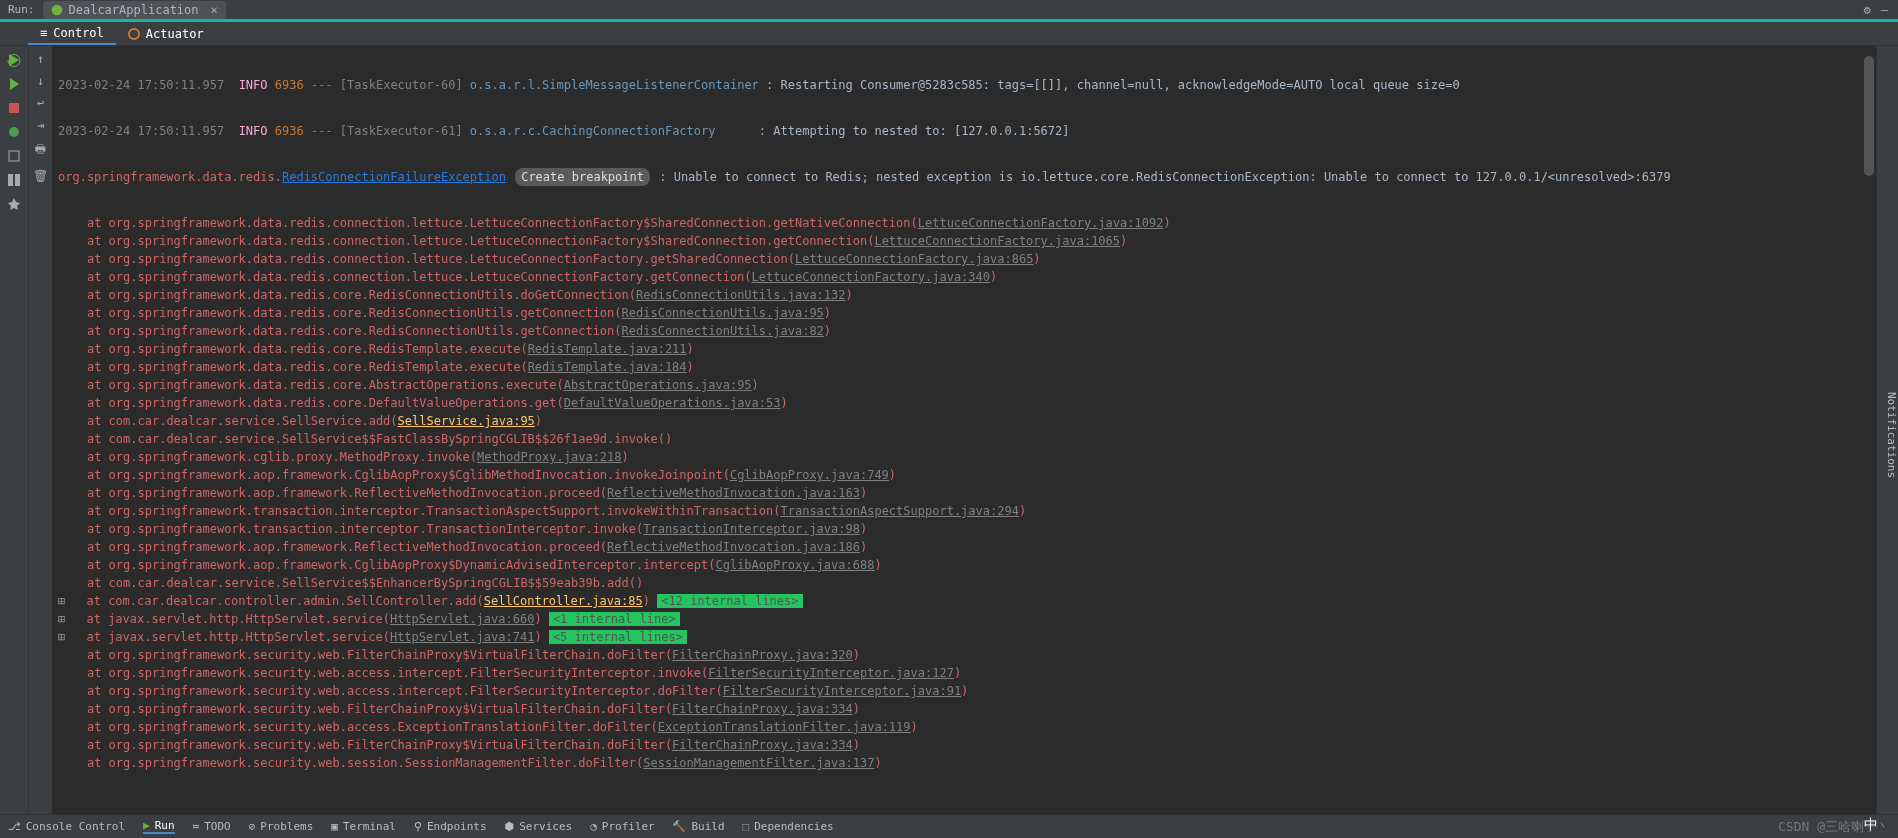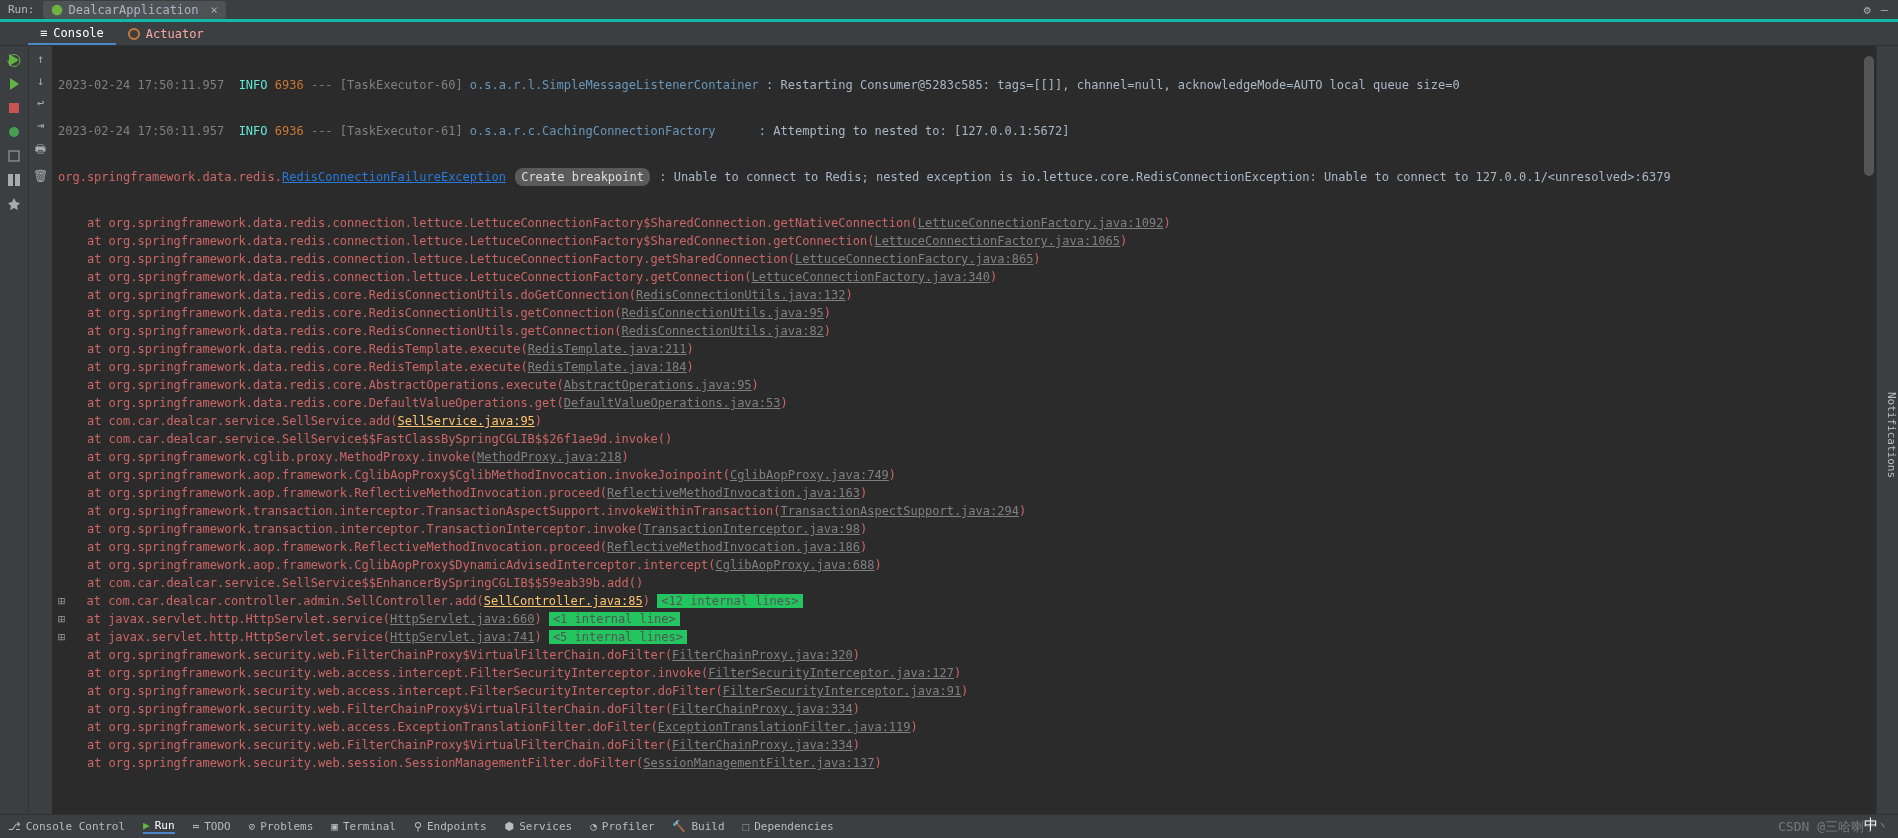--- a/index.html
+++ b/index.html
@@ -39,21 +39,21 @@
   background: #3c3f41;
   height: 24px;
   padding-left: 28px;
   border-bottom: 1px solid #323232;
 }
 .tab {
   display: flex;
   align-items: center;
   padding: 0 12px;
   gap: 6px;
-  color: #fca5a5;
+  color: #ffffff;
   cursor: pointer;
 }
 .tab.active { border-bottom: 2px solid #4a88c7; color: #fff; }
 
 .main { display: flex; height: calc(100% - 22px - 24px - 24px); }
 .left-gutter {
   width: 28px;
   background: #3c3f41;
   display: flex;
   flex-direction: column;
@@ -75,21 +75,21 @@
 .console {
   flex: 1;
   background: #2b2b2b;
   overflow: auto;
   padding: 2px 6px;
   white-space: pre;
   position: relative;
 }
 .log-line { line-height: 18px; }
 .ts { color: #808080; }
-.info { color: #5eead4; }
+.info { color: #f9a8d4; }
 .pid { color: #cc7832; }
 .thread { color: #808080; }
 .logger { color: #6897bb; }
 .pkg { color: #cc6666; }
 .exc-link { color: #287bde; text-decoration: underline; cursor: pointer; }
 .breakpoint-btn {
   display: inline-block;
   background: #5a5a5a;
   color: #ddd;
   padding: 0 6px;
@@ -163,21 +163,21 @@
   </div>
   <div class="header-right">
     <span>⚙</span>
     <span>—</span>
   </div>
 </div>
 
 <div class="tabs">
   <div class="tab active">
     <span>≡</span>
-    <span>Console</span>
+    <span>Control</span>
   </div>
   <div class="tab">
     <svg width="12" height="12">
         <circle cx="6" cy="6" r="5" fill="none" stroke="#cc7832" stroke-width="2"></circle>
       </svg>
     <span>Actuator</span>
   </div>
 </div>
 
 <div class="main">

